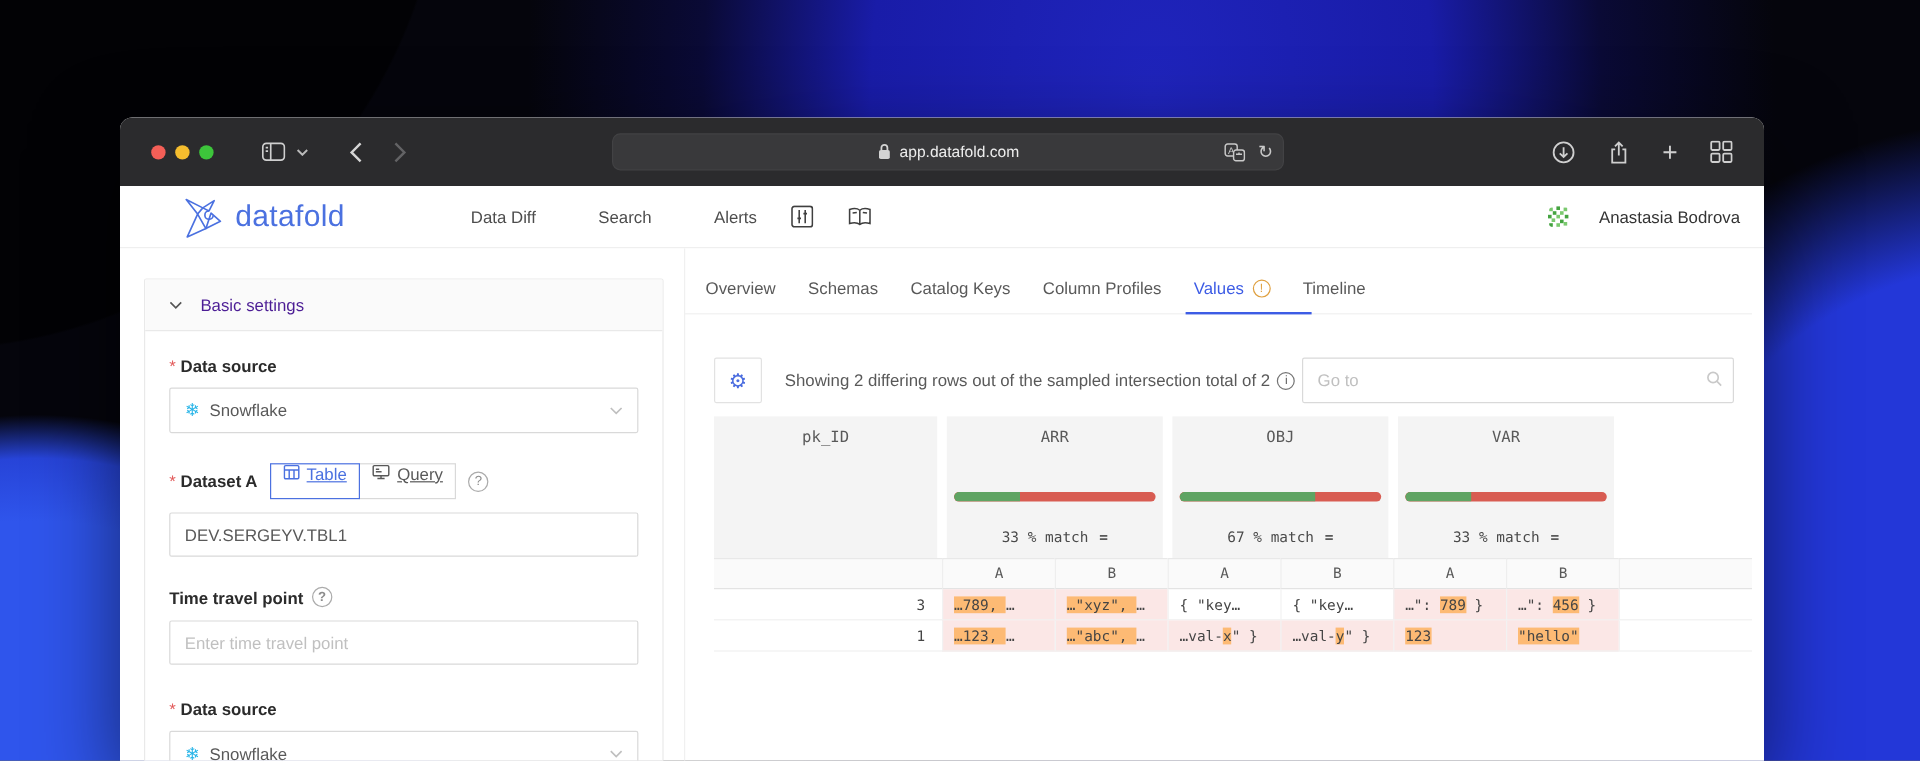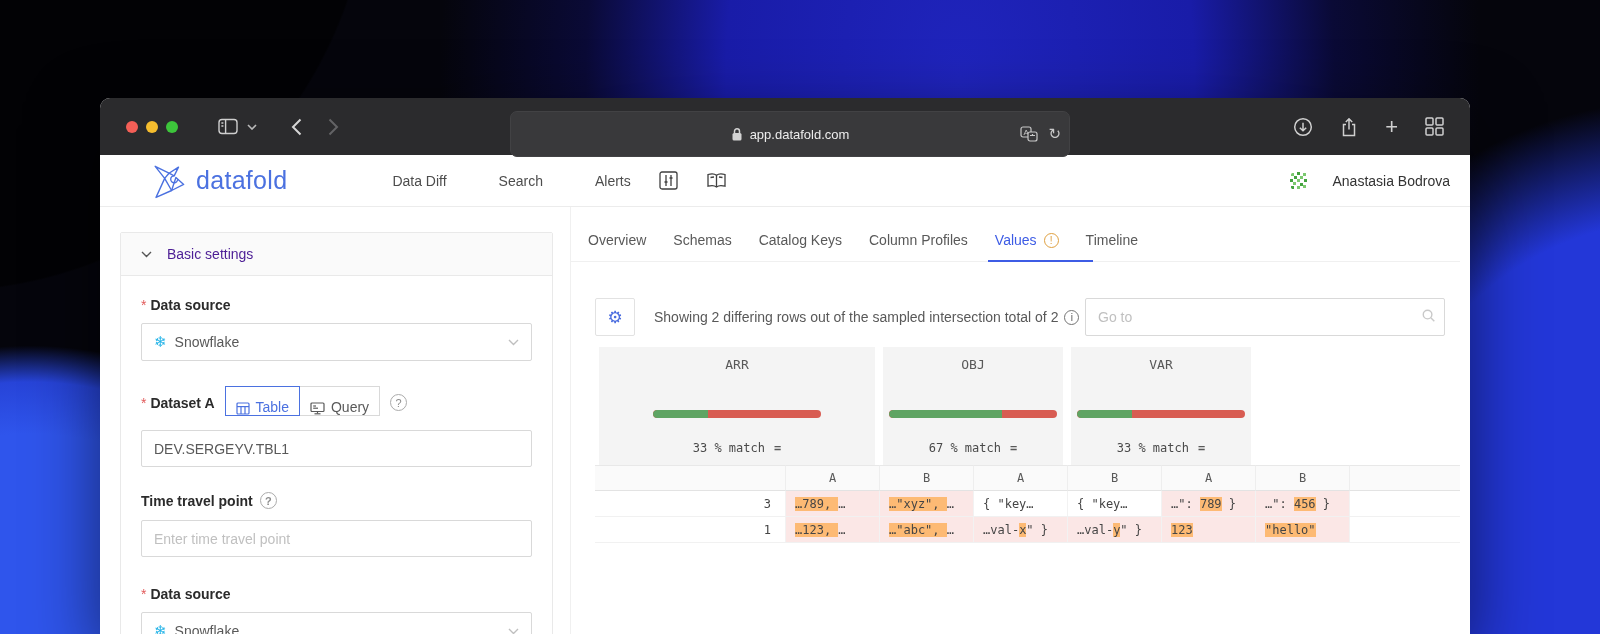--- a/index.html
+++ b/index.html
@@ -26,21 +26,21 @@
   .light { width:12px; height:12px; border-radius:50%; }
   .light.r { background:#f45f57; } .light.y { background:#f5bd2e; } .light.g { background:#3dc53b; }
   .tb-ic { color:#cfcfcf; display:inline-flex; align-items:center; justify-content:center; }
   .tb-ic svg { display:block; }
   .sidebar-toggle { margin-left:40px; }
   .tb-chevron { margin-left:9px; color:#b9b9b9; }
   .nav-arrow { font-size:20px; font-weight:bold; }
   .back { margin-left:34px; color:#d6d6d6; }
   .fwd  { margin-left:26px; color:#636365; }
   .urlfield {
-    position:absolute; left:410px; top:13px; width:560px; height:46px;
+    position:absolute; left:410px; top:13px; width:560px; height:31px;
     background:#39393b; border:1px solid #424244; border-radius:7px;
     display:flex; align-items:center; justify-content:center; color:#ededed; font-size:13px;
   }
   .urlfield .lock { margin-right:7px; display:inline-flex; }
   .url-right { position:absolute; right:8px; top:0; height:100%; display:flex; align-items:center; gap:10px; }
   .reload { font-size:15px; color:#c9c9c9; }
   .tb-right { position:absolute; right:26px; top:0; height:57px; display:flex; align-items:center; gap:27px; }
   .plus { font-size:22px; color:#cfcfcf; font-weight:300; line-height:1; }
 
   
@@ -75,21 +75,21 @@
   .select {
     margin-top:10px; height:38px; border:1px solid #d9d9d9; border-radius:2px;
     display:flex; align-items:center; padding:0 12px; gap:8px; cursor:pointer;
   }
   .select-text { font-size:14px; color:#595959; flex:1; }
   .snowflake { color:#29b5e8; font-size:15px; }
   .sel-chev { color:#bfbfbf; display:inline-flex; }
   .txt-input { margin-top:11px; width:100%; height:37px; border:1px solid #d9d9d9; border-radius:2px; padding:0 12px; font-size:14px; color:#595959; outline:none; display:block; }
   .txt-input::placeholder { color:#c0c0c0; }
   .ds-row { display:flex; align-items:center; gap:10px; }
-  .seg-btn { height:30px; display:inline-flex; align-items:flex-end; gap:6px; padding:0 10px; font-size:14px; background:#fff; cursor:pointer; border:1px solid #d9d9d9; color:#595959; }
+  .seg-btn { height:30px; display:inline-flex; align-items:flex-start; gap:6px; padding:0 10px; font-size:14px; background:#fff; cursor:pointer; border:1px solid #d9d9d9; color:#595959;text-decoration:underline; }
   .seg-btn.active { border-color:#4b71e0; color:#4b71e0; position:relative; z-index:1; }
   .seg-btn + .seg-btn { margin-left:-1px; }
   .help-circle { width:17px; height:17px; border:1px solid #ababab; border-radius:50%; color:#8c8c8c; font-size:11px; display:inline-flex; align-items:center; justify-content:center; cursor:pointer; }
   .lbl-help { margin-left:7px; }
 
   
   .main { position:absolute; left:470px; top:0; width:900px; height:427px; }
   .tabsbar { position:absolute; left:0; top:25px; width:890px; border-bottom:1px solid #f0f0f0; display:flex; gap:27px; padding:0 0 0 18px; }
   .tab { position:relative; font-size:14px; color:#595959; padding-bottom:13px; cursor:pointer; display:flex; align-items:center; gap:7px; }
   .tab.active { color:#3d5ce5; }
@@ -376,20 +376,21 @@
                 <circle cx="7" cy="7" r="4.6"></circle>
                   <line x1="10.5" y1="10.5" x2="14.2" y2="14.2"></line>
               </svg>
             </span>
           </div>
         </div>
 
         <div class="vtable">
 
           <div class="vgrid band">
+            <div class="band-pk">pk_ID</div>
             <div class="band-grp">
               <span class="colname">ARR</span>
               <div class="bar-track">
                   <div class="bar-fill" style="width: 33%;"></div>
                 </div>
               <div class="matchrow">
                   <span>33 % match</span>
                   <span class="eq-ic">=</span>
                 </div>
             </div>

